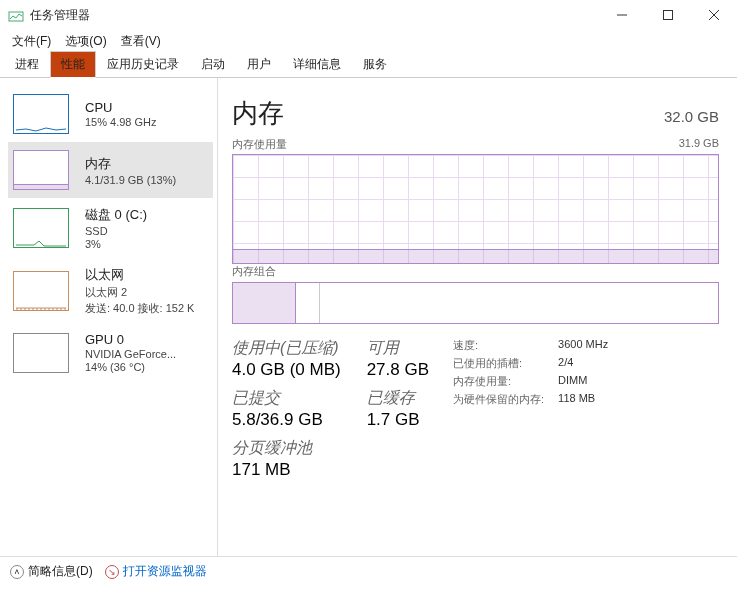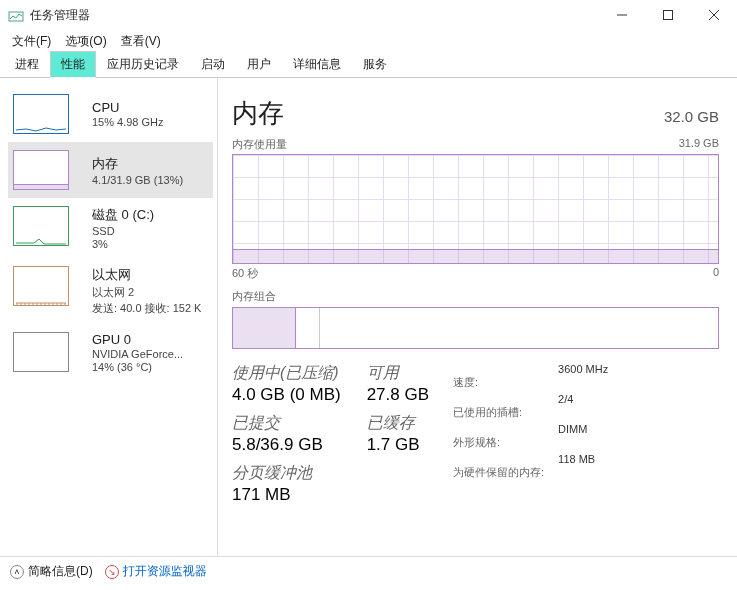--- a/index.html
+++ b/index.html
@@ -12,28 +12,28 @@
 .win-controls { display: flex; }
 .win-btn { width: 46px; height: 30px; display: flex; align-items: center; justify-content: center; }
 
 
 .menu { height: 22px; padding-left: 6px; display: flex; align-items: center; gap: 2px; }
 .menu-item { padding: 2px 6px; font-size: 12px; }
 
 
 .tabs { display: flex; border-bottom: 1px solid #ccc; padding-left: 4px; height: 26px; align-items: flex-end; }
 .tab { padding: 4px 10px; font-size: 12px; border: 1px solid transparent; position: relative; top: 1px; }
-.tab.active { border: 1px solid #ccc; border-bottom: 1px solid #fff; background: #5eead4; }
+.tab.active { border: 1px solid #ccc; border-bottom: 1px solid #fff; background: #c2410c; }
 
 
 .content { display: flex; height: 478px; }
 
 
 .sidebar { width: 217px; padding: 8px 4px 8px 8px; overflow-y: auto; }
-.side-item { display: flex; padding: 7px 4px; gap: 23px; border: 1px solid transparent; cursor: default; }
+.side-item { display: flex; padding: 7px 4px; gap: 16px; border: 1px solid transparent; cursor: default; align-items: center; }
 .side-item.selected { background: #e5e5e5; }
 .side-thumb { width: 56px; height: 40px; border: 1px solid #888; position: relative; background: #fff; flex-shrink: 0; }
 .side-thumb.mem { border-color: #b185c9; }
 .side-thumb.eth { border-color: #c78e60; }
 .side-info { display: flex; flex-direction: column; justify-content: center; gap: 1px; font-size: 12px; min-width: 0; }
 .side-name { font-size: 13px; }
 .side-sub { font-size: 11px; color: #444; white-space: nowrap; overflow: hidden; text-overflow: ellipsis; }
 
 
 .details { flex: 1; border-left: 1px solid #ddd; padding: 10px 18px 8px 14px; display: flex; flex-direction: column; }
@@ -50,21 +50,21 @@
 .comp-graph { height: 42px; border: 1px solid #b185c9; background: #fff; position: relative; margin-bottom: 14px; }
 .comp-graph .seg1 { position: absolute; left: 0; top: 0; bottom: 0; width: 13%; background: rgba(177,133,201,0.25); border-right: 1px solid #b185c9; }
 .comp-graph .seg2 { position: absolute; left: 13%; top: 0; bottom: 0; width: 5%; border-right: 1px solid #ccc; }
 
 .stats-grid { display: flex; gap: 24px; }
 .stats-left { display: grid; grid-template-columns: auto auto; column-gap: 26px; row-gap: 8px; align-content: start; }
 .stat-block .slabel { font-size: 16px; color: #666; margin-bottom: 1px; font-style: italic; }
 .stat-block .svalue { font-size: 17px; color: #000000; }
 .stat-wide { grid-column: 1 / span 2; display: flex; gap: 26px; }
 .stats-right { display: grid; grid-template-columns: auto auto; column-gap: 14px; row-gap: 3px; font-size: 11px; align-content: start; }
-.stats-right .rlabel { color: #666; margin-top: 12px; }
+.stats-right .rlabel { color: #666; }
 .stats-right .rvalue { color: #333; }
 
 
 .footer { height: 30px; border-top: 1px solid #ddd; display: flex; align-items: center; padding: 0 10px; gap: 12px; font-size: 12px; }
 .footer .fewer { display: flex; align-items: center; gap: 4px; cursor: pointer; }
 .footer .link { color: #0066cc; display: flex; align-items: center; gap: 4px; cursor: pointer; }
 .circ-icon { width: 14px; height: 14px; border: 1px solid #888; border-radius: 50%; display: inline-flex; align-items: center; justify-content: center; font-size: 9px; }
 </style>
 </head>
 <body>
@@ -170,24 +170,20 @@
       <span class="det-title">内存</span>
       <span class="det-total">32.0 GB</span>
     </div>
     <div class="graph-label-row">
       <span>内存使用量</span>
       <span>31.9 GB</span>
     </div>
     <div class="main-graph">
       <div class="usage-fill" style="left:0;width:100%"></div>
     </div>
-    <div class="graph-axis">
-      <span>60 秒</span>
-      <span>0</span>
-    </div>
     <div class="comp-label">内存组合</div>
     <div class="comp-graph">
       <div class="seg1"></div>
         <div class="seg2"></div>
     </div>
 
     <div class="stats-grid">
       <div class="stats-left">
         <div class="stat-block">
           <div class="slabel">使用中(已压缩)</div>
@@ -210,21 +206,21 @@
             <div class="slabel">分页缓冲池</div>
             <div class="svalue">171 MB</div>
           </div>
         </div>
       </div>
       <div class="stats-right">
         <span class="rlabel">速度:</span>
         <span class="rvalue">3600 MHz</span>
         <span class="rlabel">已使用的插槽:</span>
         <span class="rvalue">2/4</span>
-        <span class="rlabel">外形规格:</span>
+        <span class="rlabel">内存使用量:</span>
         <span class="rvalue">DIMM</span>
         <span class="rlabel">为硬件保留的内存:</span>
         <span class="rvalue">118 MB</span>
       </div>
     </div>
   </div>
 </div>
 
 <div class="footer">
   <span class="fewer">

